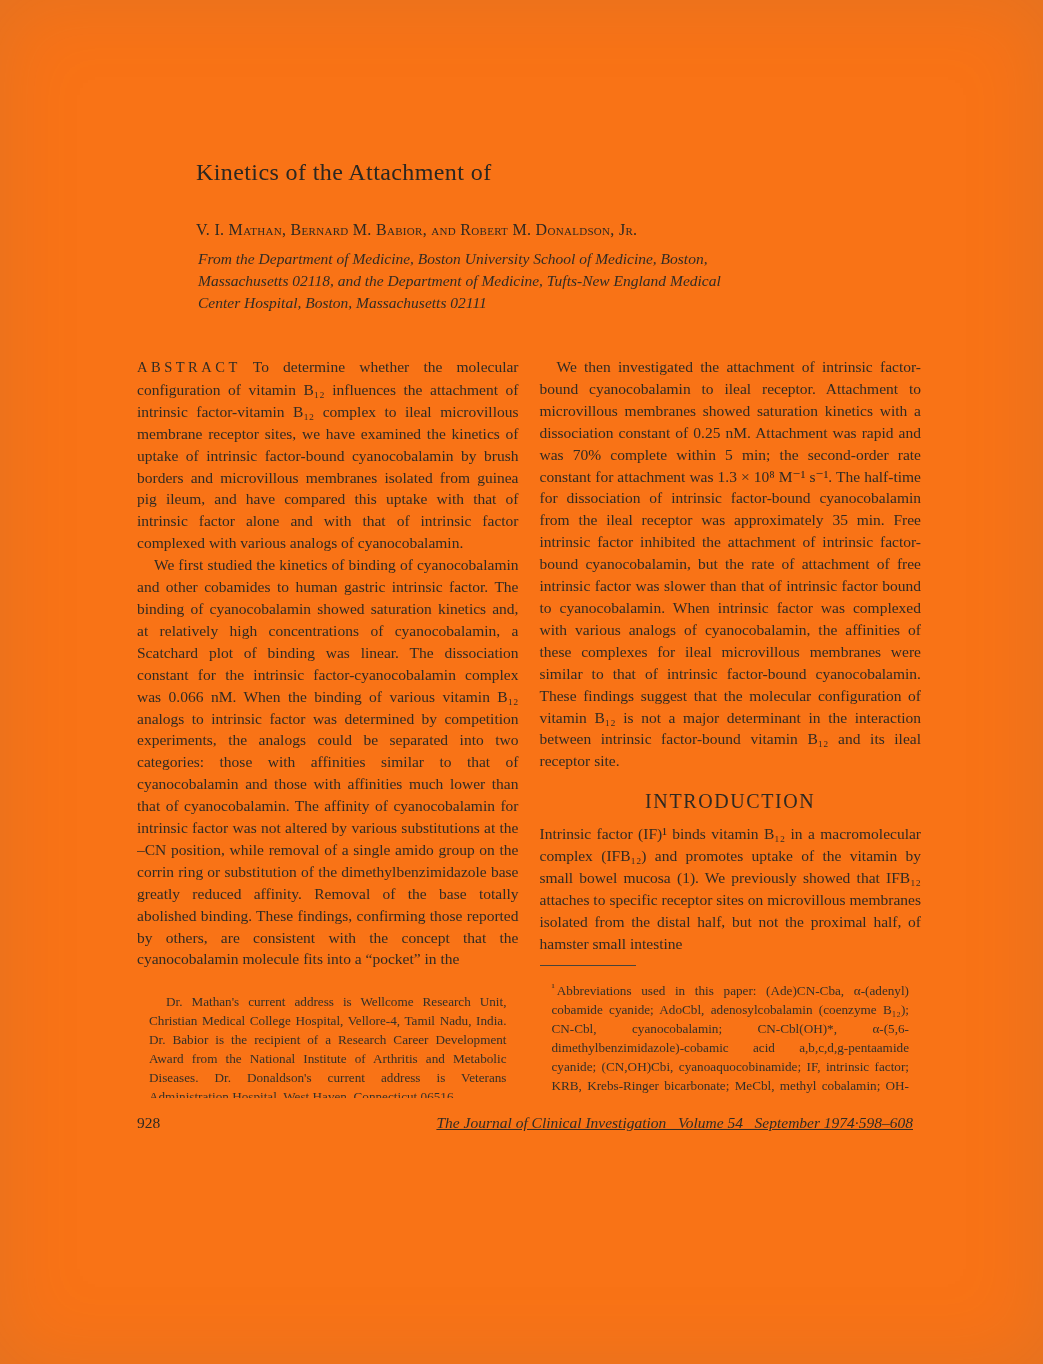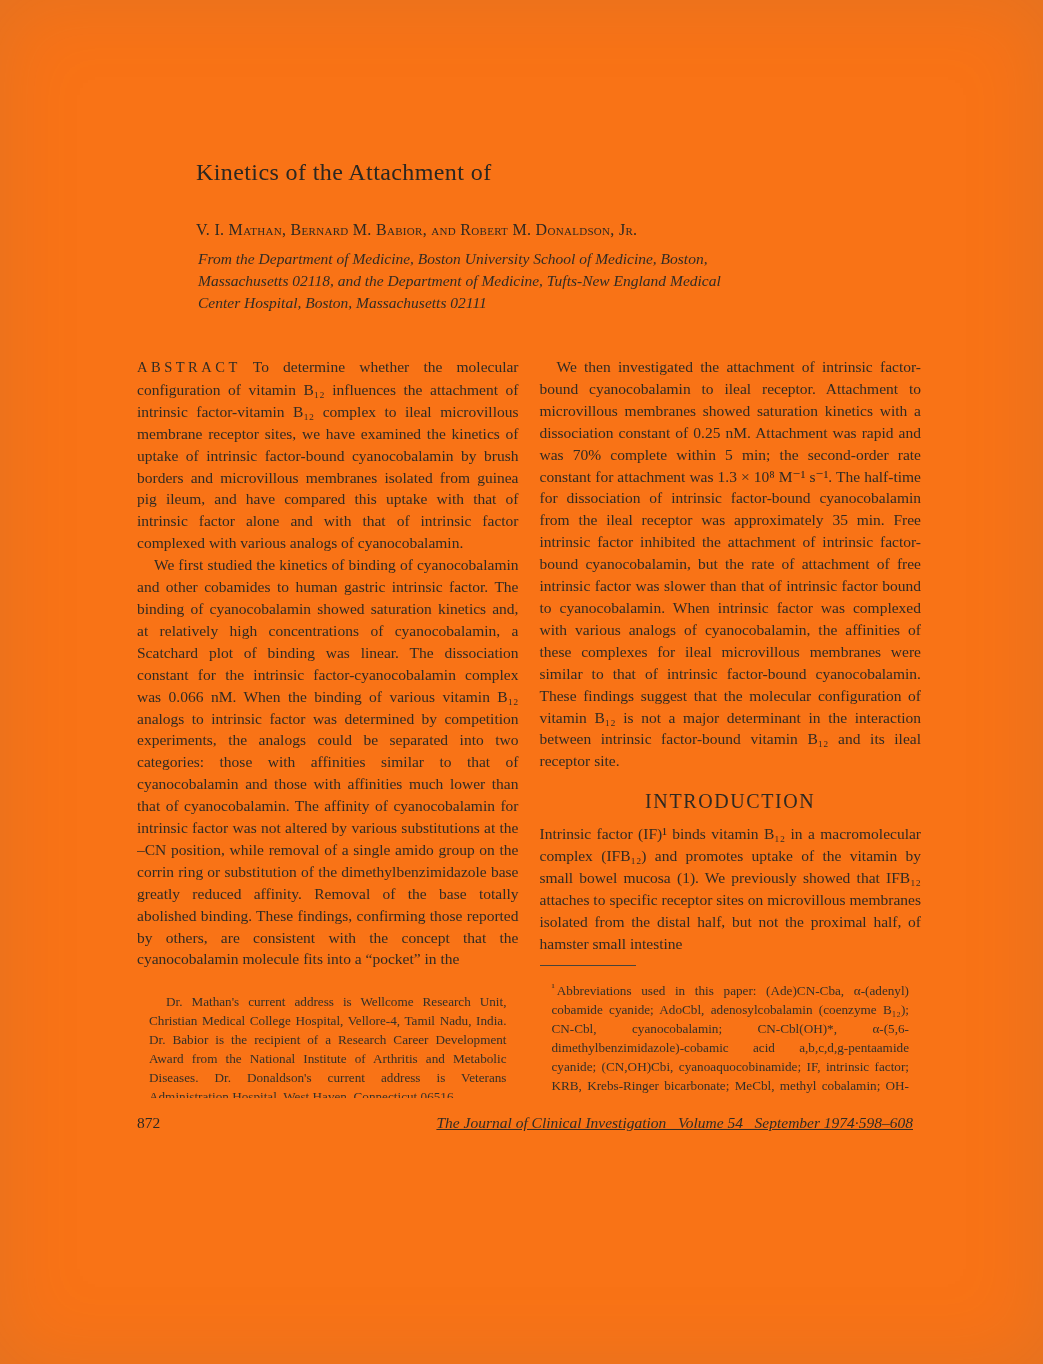--- a/index.html
+++ b/index.html
@@ -170,17 +170,17 @@
         <div class="fn-rule"></div>
         <p class="fn-p">
           <span class="fn-marker">¹</span><span class="italic">Abbreviations used in this paper:</span><span> (Ade)CN-Cba, α-(adenyl) cobamide cyanide; AdoCbl, adenosylcobalamin (coenzyme B₁₂); CN-Cbl, cyanocobalamin; CN-Cbl(OH)*, α-(5,6-dimethylbenzimidazole)-cobamic acid a,b,c,d,g-pentaamide cyanide; (CN,OH)Cbi, cyanoaquocobinamide; IF, intrinsic factor; KRB, Krebs-Ringer bicarbonate; MeCbl, methyl cobalamin; OH-Cbl, hydroxocobalamin.</span>
         </p>
       </div>
     </div>
 
   </div>
 
   <footer class="page-footer">
-    <span class="page-number">872</span>
+    <span class="page-number">928</span>
     <span class="journal-line">The Journal of Clinical Investigation&nbsp;&nbsp;&nbsp;Volume 54&nbsp;&nbsp;&nbsp;September 1974·598–608</span>
   </footer>
 
 </div>
 
 </body></html>

